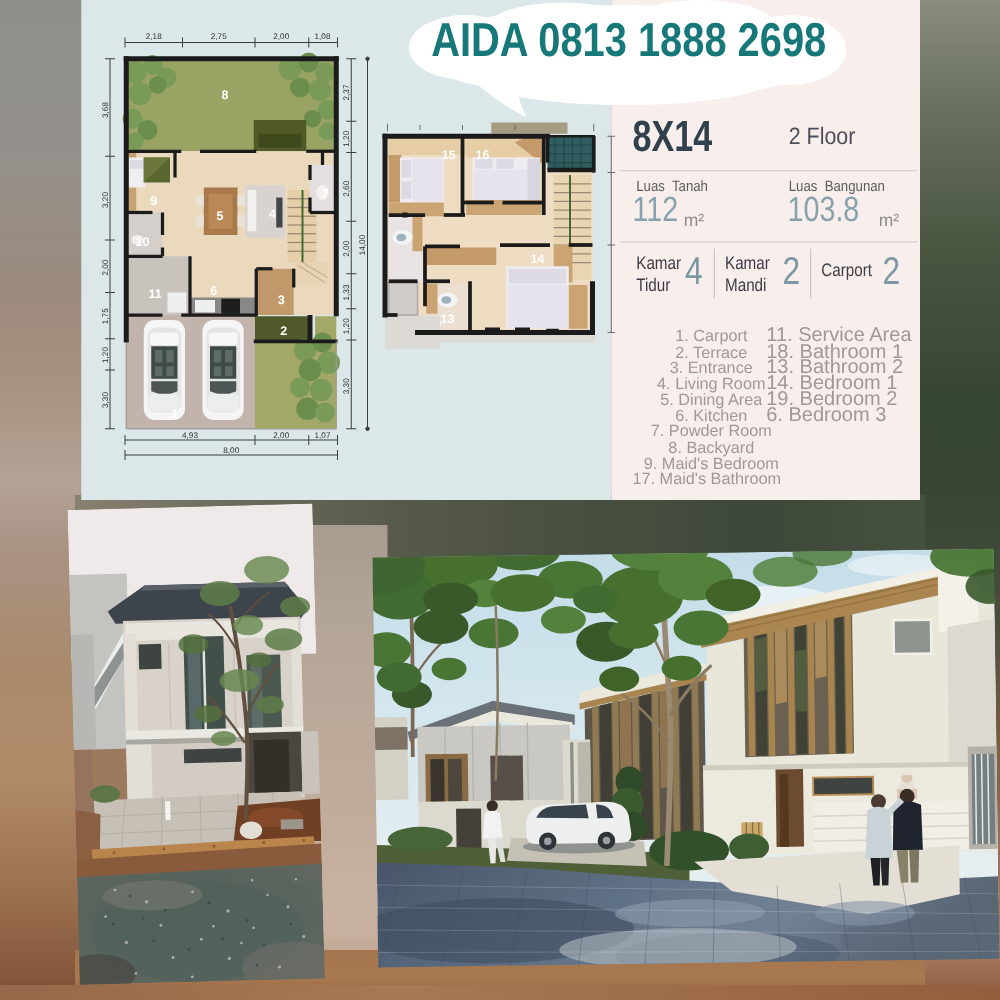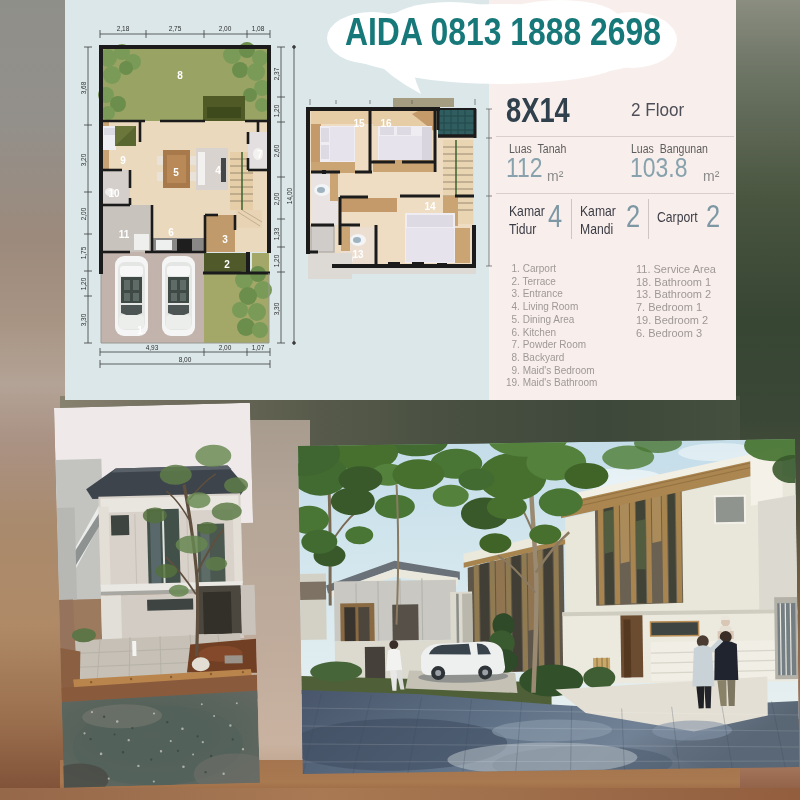--- a/index.html
+++ b/index.html
@@ -54,38 +54,38 @@
 <div class="abs" style="left:571px;top:199px;width:1px;height:40px;background:#cfc5c2;"></div>
 
 <div class="abs" style="left:580px;top:202px;font-size:14.5px;color:#3c3c46;line-height:18px;transform:scaleX(0.84);transform-origin:0 0;">Kamar<br>Mandi</div>
 <div class="abs" style="left:626px;top:199px;font-size:31px;color:#7d98a5;transform:scaleX(0.82);transform-origin:0 0;">2</div>
 
 <div class="abs" style="left:648px;top:199px;width:1px;height:40px;background:#cfc5c2;"></div>
 
 <div class="abs" style="left:657px;top:209px;font-size:14.5px;color:#3c3c46;transform:scaleX(0.84);transform-origin:0 0;">Carport</div>
 <div class="abs" style="left:706px;top:199px;font-size:31px;color:#7d98a5;transform:scaleX(0.82);transform-origin:0 0;">2</div>
 
-<div class="abs" style="left:506px;top:263px;font-size:10px;color:#9e9896;line-height:12.7px;text-align:left;">
+<div class="abs" style="left:506px;top:263px;font-size:13px;color:#9e9896;line-height:12.7px;text-align:center;">
 <div>&nbsp;&nbsp;1. Carport</div>
 <div>&nbsp;&nbsp;2. Terrace</div>
 <div>&nbsp;&nbsp;3. Entrance</div>
 <div>&nbsp;&nbsp;4. Living Room</div>
 <div>&nbsp;&nbsp;5. Dining Area</div>
 <div>&nbsp;&nbsp;6. Kitchen</div>
 <div>&nbsp;&nbsp;7. Powder Room</div>
 <div>&nbsp;&nbsp;8. Backyard</div>
 <div>&nbsp;&nbsp;9. Maid's Bedroom</div>
-<div>19. Maid's Bathroom</div>
+<div>17. Maid's Bathroom</div>
 </div>
 
-<div class="abs" style="left:636px;top:263px;font-size:11px;color:#9e9896;line-height:12.7px;">
+<div class="abs" style="left:613px;top:263px;font-size:16px;color:#9e9896;line-height:12.7px;">
 <div>11. Service Area</div>
 <div>18. Bathroom 1</div>
 <div>13. Bathroom 2</div>
-<div>7. Bedroom 1</div>
+<div>14. Bedroom 1</div>
 <div>19. Bedroom 2</div>
 <div>6. Bedroom 3</div>
 </div>
 
 <svg class="abs" style="left:0;top:0;" width="800" height="800" viewBox="0 0 800 800">
 
 <g id="plan1" font-family="Liberation Sans, sans-serif">
 
   <rect x="101" y="48" width="168" height="73" fill="#99a464"></rect>
 

